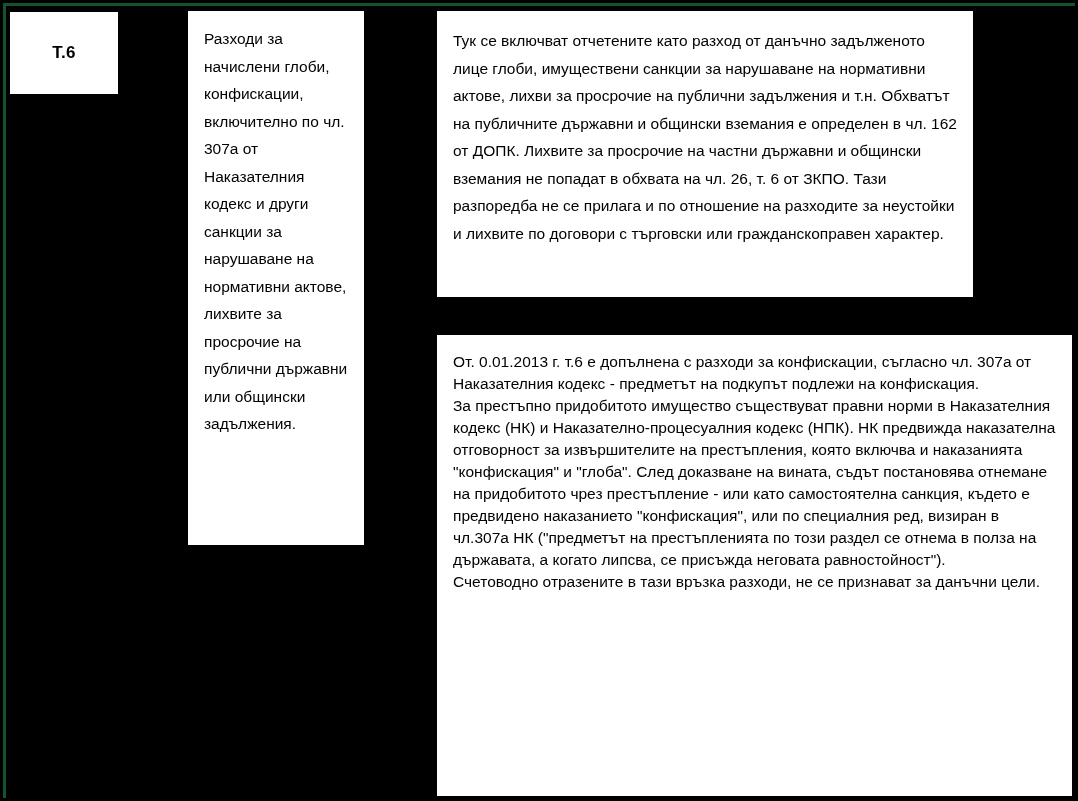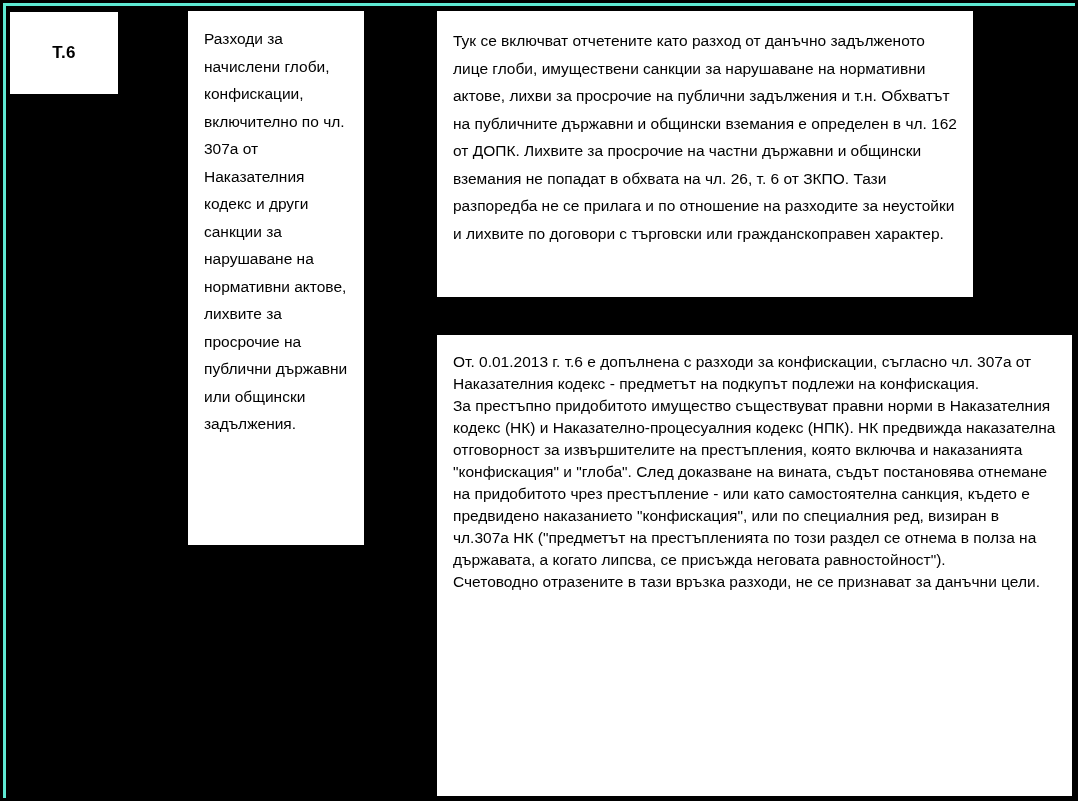--- a/index.html
+++ b/index.html
@@ -7,21 +7,21 @@
     padding: 0;
     background: #ffffff;
   }
   body {
     font-family: "Liberation Sans", sans-serif;
   }
   .page {
     position: relative;
     width: 1078px;
     height: 801px;
-    background: #5eead4;
+    background: #14532d;
     box-sizing: border-box;
     border: 3px solid #000000;
     overflow: hidden;
   }
   .black-canvas {
     position: absolute;
     left: 3px;
     top: 3px;
     width: 1072px;
     height: 795px;

